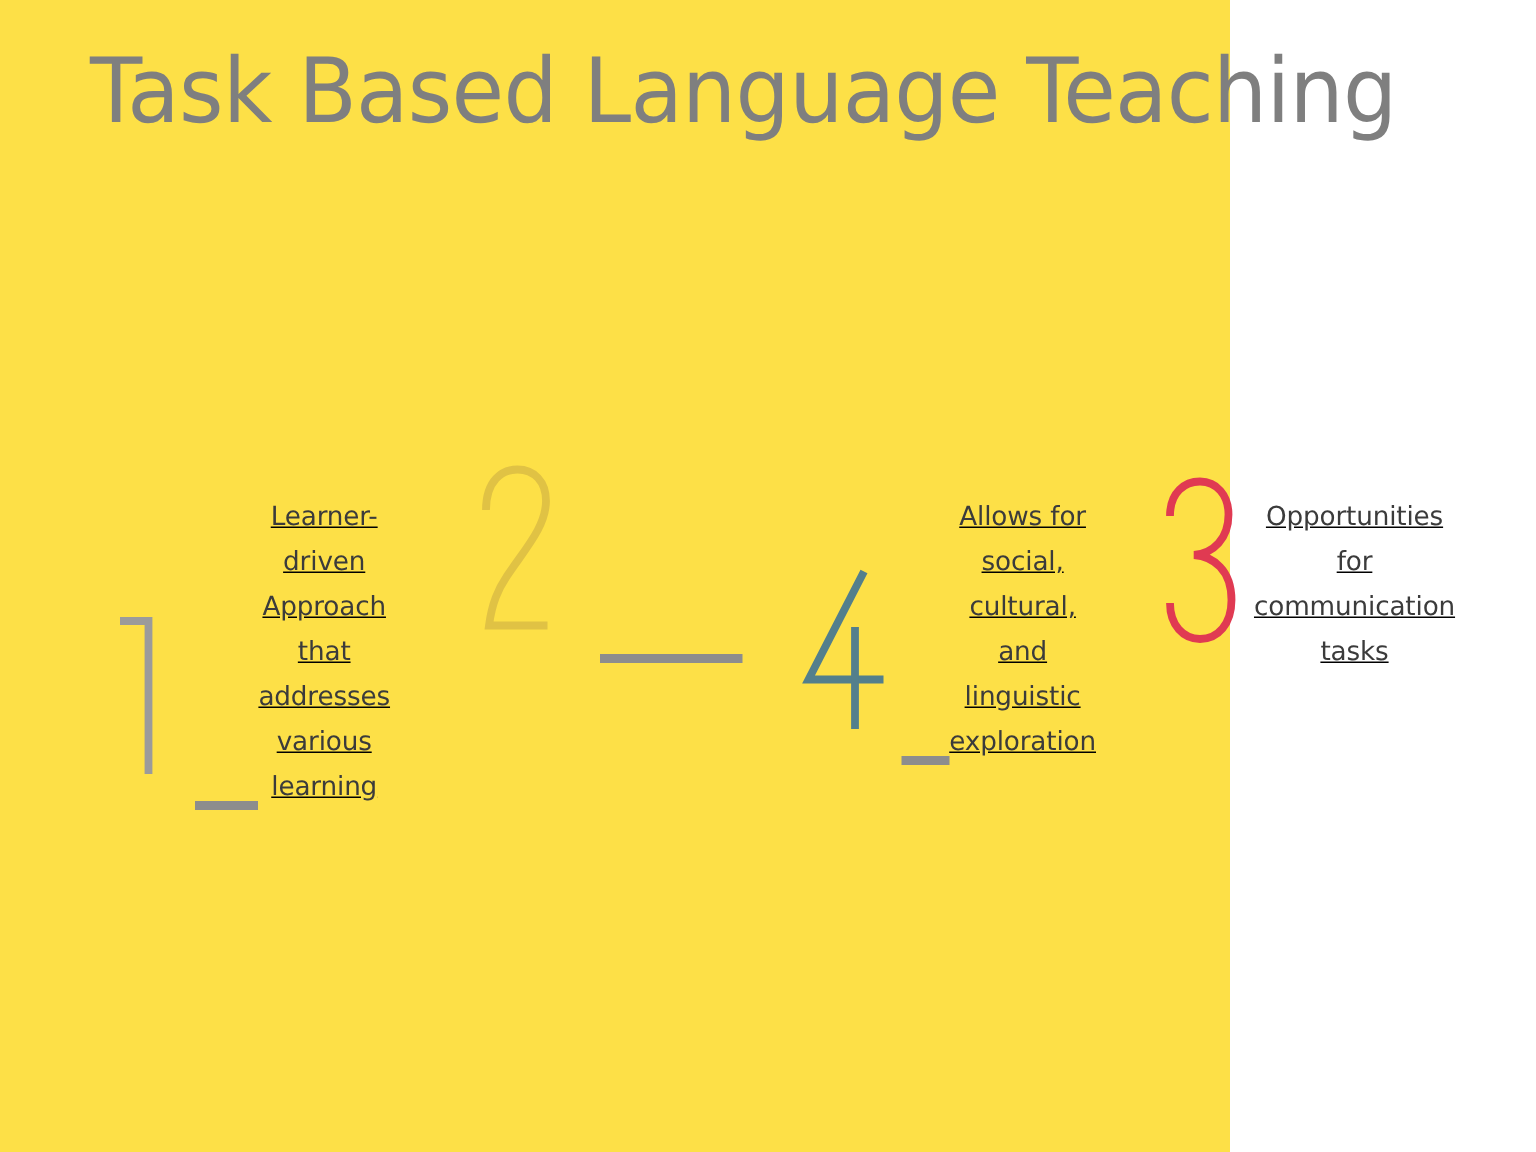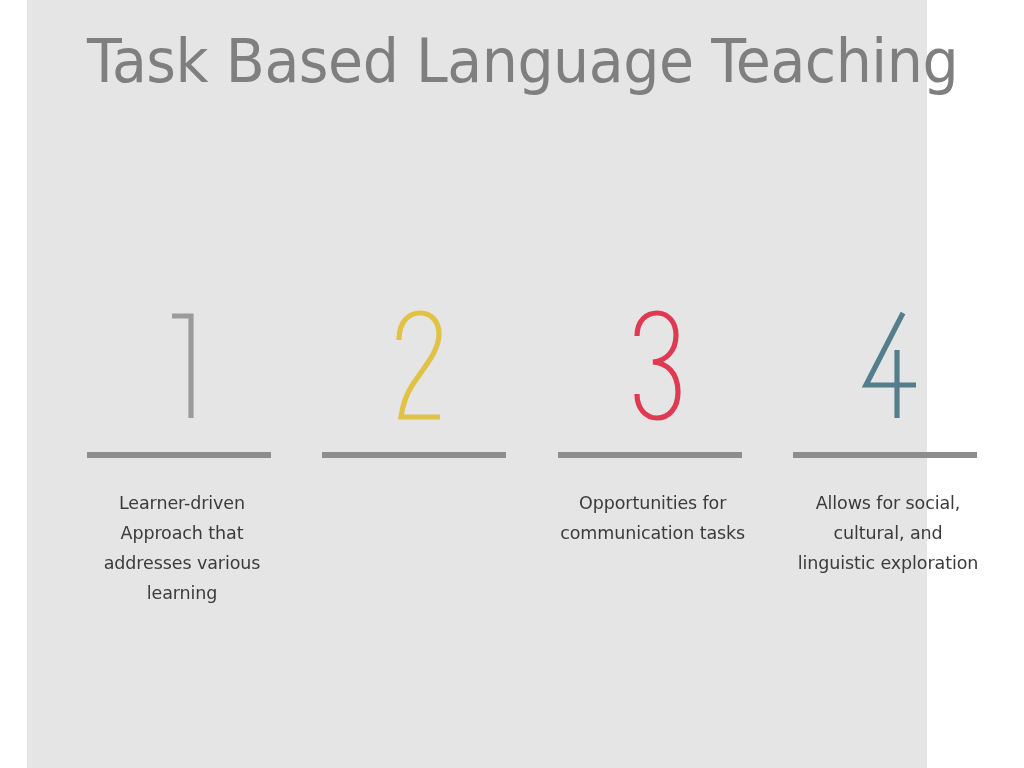--- a/index.html
+++ b/index.html
@@ -11,24 +11,23 @@
     height: 768px;
     background: #ffffff;
     font-family: "DejaVu Sans", "Liberation Sans", sans-serif;
     overflow: hidden;
     position: relative;
   }
 
   .slide {
     position: absolute;
     inset: 0;
-    width: 900px;
+    width: 820px;
     height: 768px;
-    background: #e5e5e5;
-    margin-left: 27px;
+    background: #fde047;
   }
 
   
   .slide-title {
     position: absolute;
     left: 60px;
     top: 24px;
     width: 920px;
     font-family: "DejaVu Sans", "Liberation Sans", sans-serif;
     font-size: 60px;
@@ -50,22 +49,23 @@
     height: 330px;
     display: flex;
     flex-direction: row;
     align-items: flex-start;
     justify-content: space-between;
   }
 
   .column {
     width: 200px;
     display: flex;
-    flex-direction: column;
-    align-items: flex-start;
+    flex-direction: row;
+    align-items: flex-end;
+    text-decoration: underline;
   }
 
   
   .numeral-wrap {
     height: 142px;
     width: 100%;
     display: flex;
     align-items: flex-start;
     justify-content: center;
     padding-top: 6px;
@@ -133,32 +133,32 @@
         <svg class="numeral-svg" viewBox="0 0 70 118">
           <path id="num2-path" d="M 12 34 C 12 14 23 7 33 7 C 44 7 52 15 52 28 C 52 45 38 60 26 78 C 20 87 16 96 14 111 L 53 111" stroke="#e0c244"></path>
         </svg>
       </div>
       <div class="divider" style="background: rgb(141, 141, 141);"></div>
     </div>
 
     <div class="column">
       <div class="numeral-wrap">
         <svg class="numeral-svg" viewBox="0 0 70 118">
-          <path id="num3-path" d="M 14 30 C 14 14 24 7 34 7 C 45 7 53 16 53 29 C 53 45 43 55 30 56 C 43 57 55 66 55 86 C 55 102 46 112 34 112 C 23 112 14 103 14 88" stroke="#e03a52"></path>
-        </svg>
-      </div>
-      <div class="divider" style="background: rgb(141, 141, 141);"></div>
-      <div class="body-text" style="color: rgb(59, 59, 59);">Opportunities for communication tasks</div>
-    </div>
-
-    <div class="column">
-      <div class="numeral-wrap">
-        <svg class="numeral-svg" viewBox="0 0 70 118">
           <path id="num4-slash" d="M 45 7 L 8 79 L 58 79" stroke="#537f8c"></path>
           <path id="num4-stem" d="M 39 44 L 39 112" stroke="#537f8c"></path>
         </svg>
       </div>
       <div class="divider" style="background: rgb(141, 141, 141);"></div>
       <div class="body-text" style="color: rgb(59, 59, 59);">Allows for social, cultural, and linguistic exploration</div>
     </div>
 
+    <div class="column">
+      <div class="numeral-wrap">
+        <svg class="numeral-svg" viewBox="0 0 70 118">
+          <path id="num3-path" d="M 14 30 C 14 14 24 7 34 7 C 45 7 53 16 53 29 C 53 45 43 55 30 56 C 43 57 55 66 55 86 C 55 102 46 112 34 112 C 23 112 14 103 14 88" stroke="#e03a52"></path>
+        </svg>
+      </div>
+      <div class="divider" style="background: rgb(141, 141, 141);"></div>
+      <div class="body-text" style="color: rgb(59, 59, 59);">Opportunities for communication tasks</div>
+    </div>
+
   </div>
 </div>
 
 </body></html>

